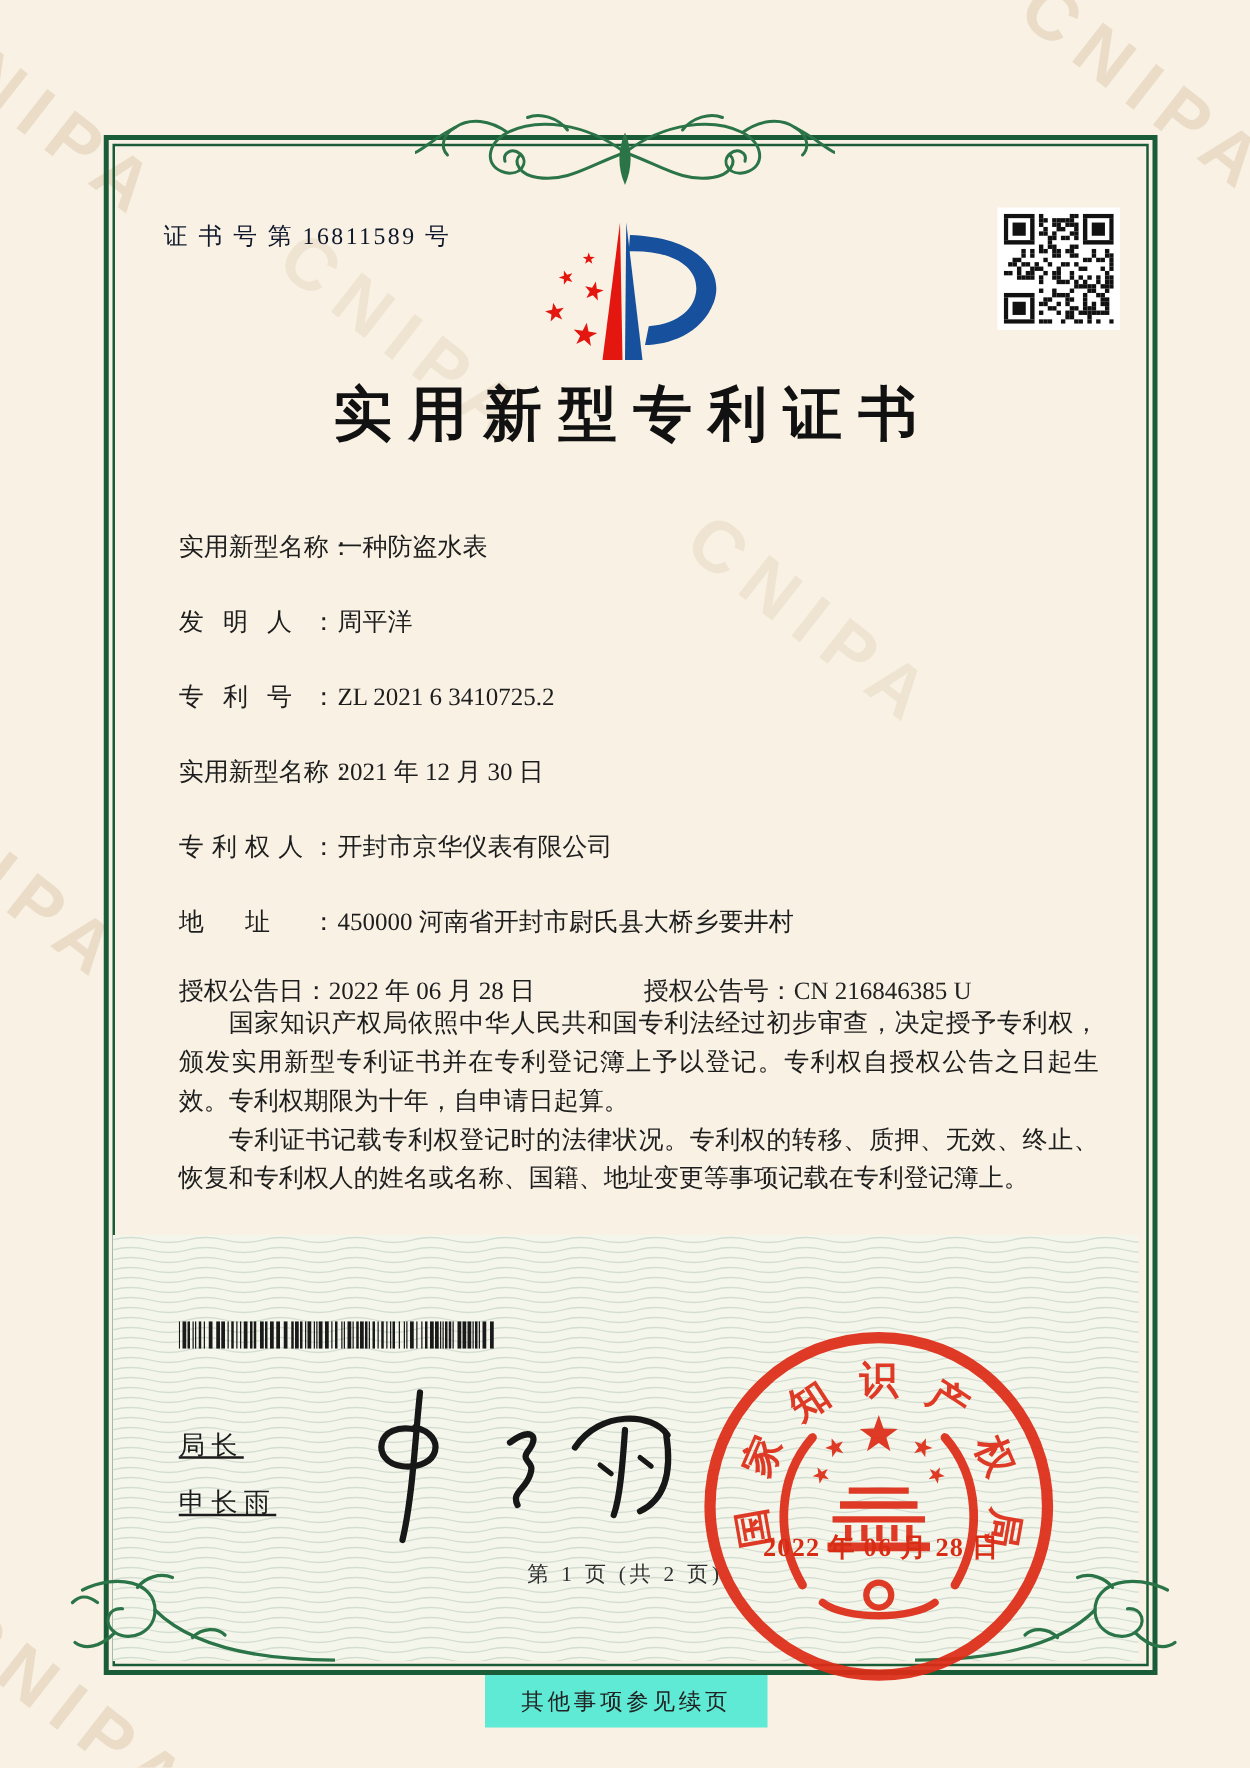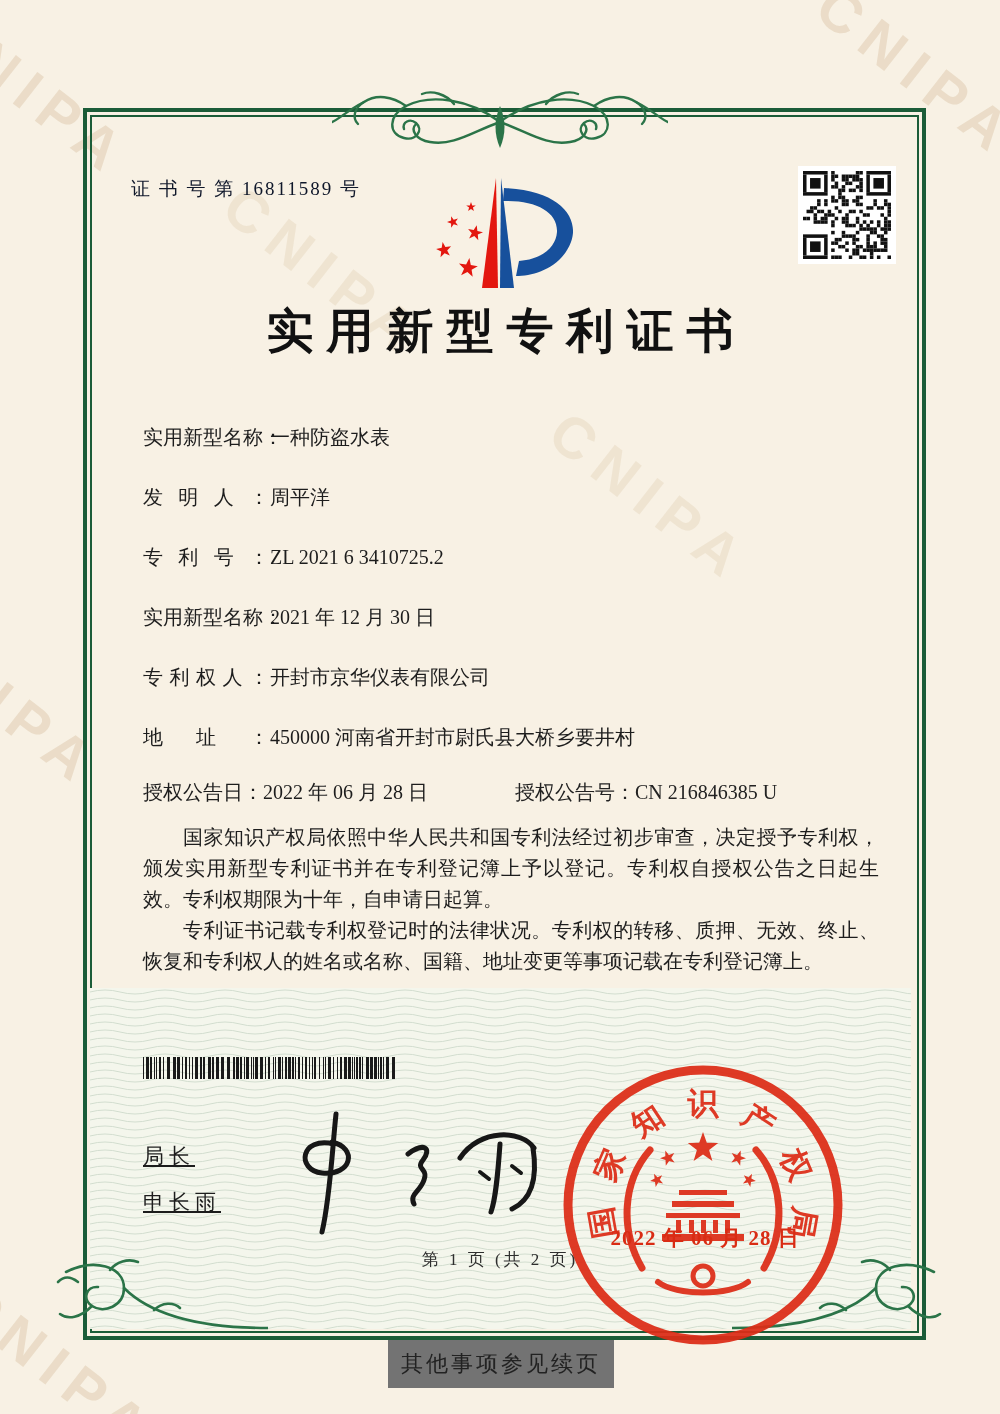--- a/index.html
+++ b/index.html
@@ -23,40 +23,40 @@
          font-size:47px;font-weight:700;letter-spacing:13px;color:#111;text-indent:13px;}
   .qrbox{position:absolute;left:798px;top:166px;width:98px;height:98px;background:#fff;}
   
   .frow{position:absolute;left:143px;font-size:20px;color:#1d1d1d;white-space:nowrap;}
   .f-label{display:inline-block;width:126px;text-align:justify;text-align-last:justify;}
   .f-value{margin-left:1px;}
   .r1{top:424px}.r2{top:484px}.r3{top:544px}.r4{top:604px}.r5{top:664px}.r6{top:724px}
   .grant{top:779px;}
   .grant2{position:absolute;left:515px;top:779px;font-size:20px;white-space:nowrap;}
   
-  .paras{position:absolute;left:143px;top:822px;width:736px;font-size:20px;
+  .paras{position:absolute;left:143px;top:804px;width:736px;font-size:20px;
          line-height:31px;text-align:justify;color:#1d1d1d;}
   .paras p{margin:0;text-indent:2em;}
   
   .waves{position:absolute;left:90px;top:988px;}
   
   .barcode{position:absolute;left:143px;top:1057px;}
   
   .signer{position:absolute;left:143px;top:1142px;font-size:21px;letter-spacing:5px;color:#1c1c1c;}
   .signer div{margin-bottom:18px;text-decoration:underline;}
   .sig{position:absolute;left:272px;top:1102px;}
   
   .seal{position:absolute;left:558px;top:1060px;opacity:.93;}
   .seal-date{position:absolute;left:560px;top:1224px;width:290px;text-align:center;
              font-size:21px;font-weight:600;letter-spacing:1px;color:#d92c14;white-space:nowrap;}
   
   .pageno{position:absolute;left:0;width:1000px;top:1248px;text-align:center;
           font-size:17px;letter-spacing:3px;color:#2e2e2e;}
   .note{position:absolute;left:388px;top:1340px;width:226px;padding:9px 0;
-        background:#737373;text-align:center;font-size:22px;letter-spacing:3px;color:#222;}
+        background:#5eead4;text-align:center;font-size:18px;letter-spacing:3px;color:#222;}
   .orn{position:absolute;}
   svg{display:block;}
 </style>
 </head>
 <body>
 
 <div class="wm" style="left:-42px;top:-8px;">CNIPA</div>
 <div class="wm" style="left:845px;top:-28px;">CNIPA</div>
 <div class="wm light" style="left:252px;top:172px;">CNIPA</div>
 <div class="wm light" style="left:578px;top:398px;">CNIPA</div>

